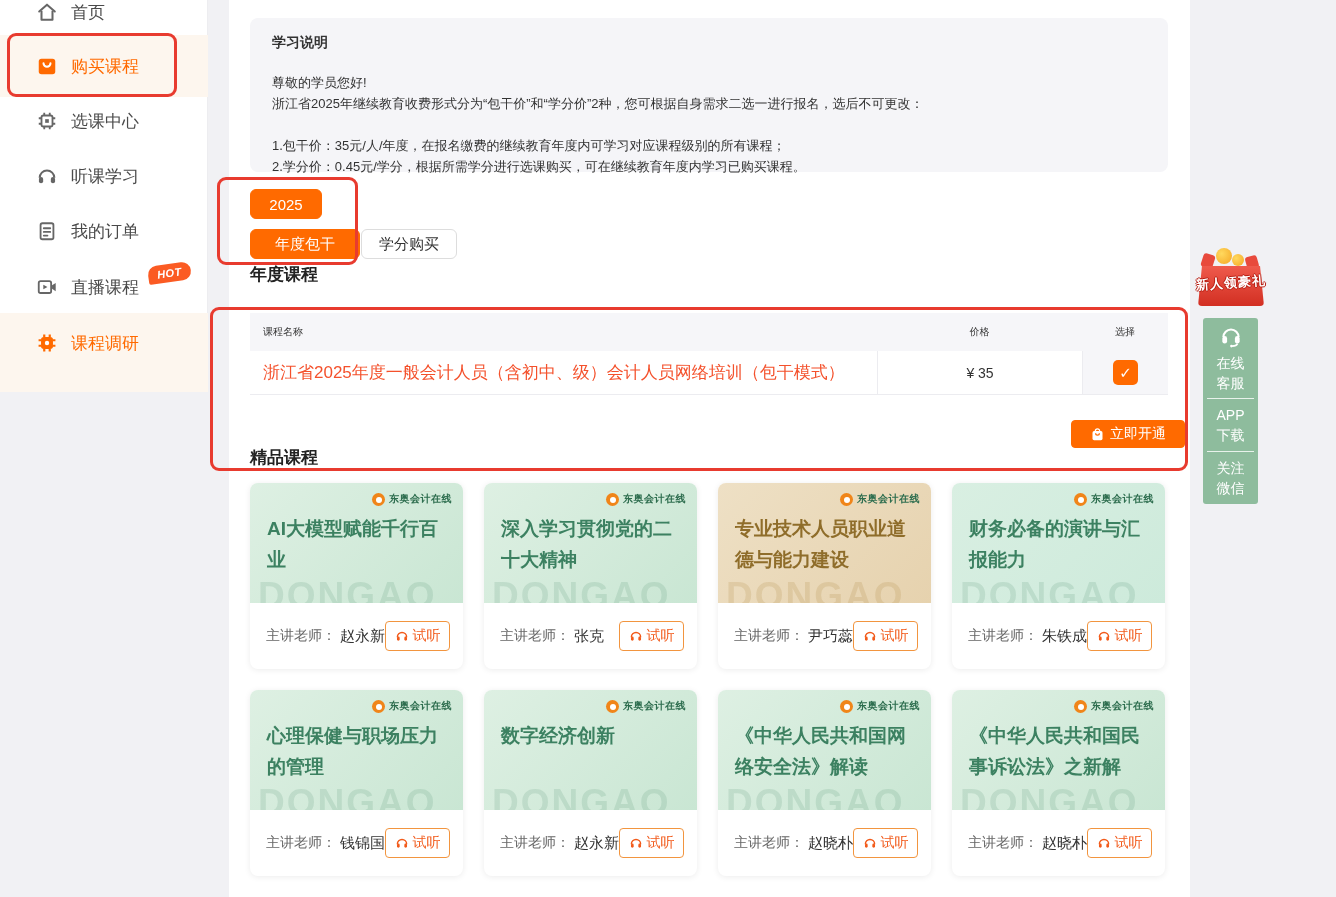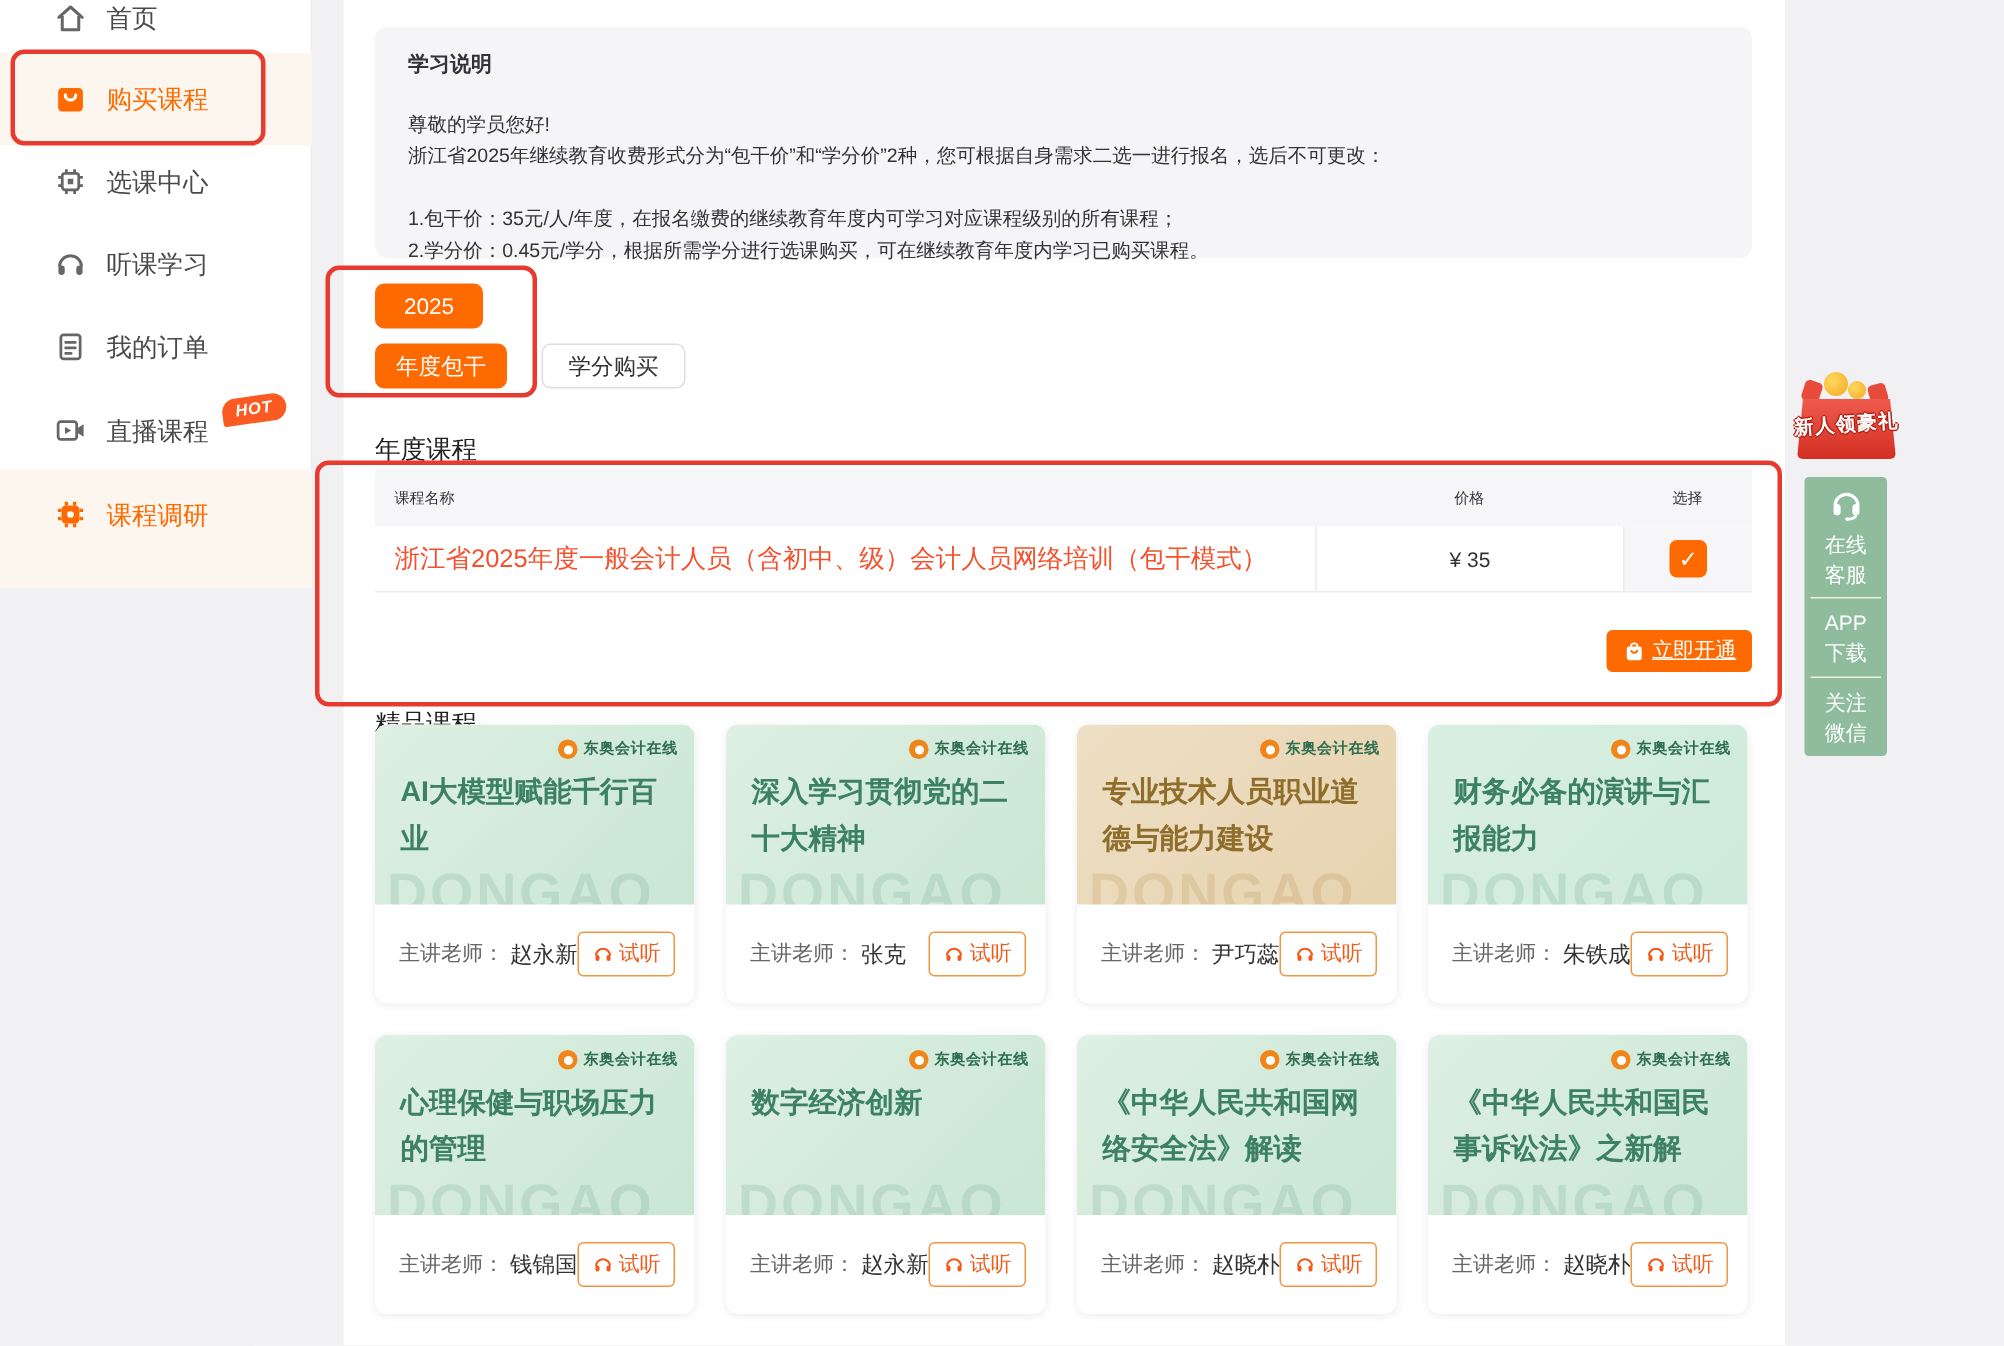--- a/index.html
+++ b/index.html
@@ -20,38 +20,38 @@
   .notice-box { position:absolute; left:21px; top:18px; width:918px; height:154px; background:#f5f5f8; border-radius:8px; padding:8px 22px; }
   .notice-title { font-size:14px; font-weight:700; color:#333; margin-top:8px; }
   .notice-text { font-size:13px; color:#333; line-height:21px; }
   .nt-greet { margin-top:20px; }
   .nt-rules { margin-top:21px; }
 
   .btn { display:flex; align-items:center; justify-content:center; border-radius:6px; font-size:15px; cursor:pointer; }
   .btn-orange { background:#ff6a00; color:#fff; border:1px solid #ff6a00; }
   .btn-ghost { background:#fff; color:#333; border:1px solid #ddd; }
   .year-btn { position:absolute; left:21px; top:189px; width:72px; height:30px; }
-  .tab-annual { position:absolute; left:21px; top:229px; width:88px; height:30px; }
+  .tab-annual { position:absolute; left:21px; top:229px; width:110px; height:30px; }
   .tab-credit { position:absolute; left:132px; top:229px; width:96px; height:30px; }
 
-  .section-title { position:absolute; left:21px; font-size:17px; font-weight:400; color:#222;margin-top:25px; }
+  .section-title { position:absolute; left:21px; font-size:17px; font-weight:700; color:#222; }
 
   
   .course-table { position:absolute; left:21px; top:313px; width:918px; }
   .t-header { display:flex; height:38px; background:#f6f6f9; align-items:center; font-size:10px; color:#333; }
   .t-row { display:flex; height:44px; background:#fff; align-items:center; border-bottom:1px solid #ececf0; }
   .c-name { width:627px; padding-left:13px; }
   .c-price { width:205px; text-align:center; }
   .c-select { width:86px; text-align:center; }
   .t-row .c-name { font-size:17px; color:#f4512c; cursor:pointer; }
   .t-row .c-price { font-size:14px; color:#333; border-left:1px solid #ececf0; align-self:stretch; display:flex; align-items:center; justify-content:center;text-align:center; }
   .t-row .c-select { background:#f6f6f9; border-left:1px solid #ececf0; align-self:stretch; display:flex; align-items:center; justify-content:center; }
   .checkbox { width:25px; height:25px; background:#ff6a00; border-radius:5px; color:#fff; font-size:15px; font-weight:700; display:flex; align-items:center; justify-content:center; cursor:pointer; }
 
-  .open-btn { position:absolute; left:842px; top:420px; width:97px; height:28px; border-radius:4px; font-size:14px; gap:5px;text-decoration:underline; }
+  .open-btn { position:absolute; left:842px; top:420px; width:114px; height:28px; border-radius:4px; font-size:14px; gap:5px; }
 
   
   .course-card { position:absolute; width:213px; height:186px; background:#fff; border-radius:8px; box-shadow:0 1px 6px rgba(0,0,0,.08); overflow:hidden; cursor:pointer; }
   .cc-img { position:relative; height:120px; overflow:hidden; }
   .cc-img.green { background:linear-gradient(135deg,#def0e3 0%,#c9e6d3 100%); }
   .cc-img.mint  { background:linear-gradient(135deg,#d9efe2 0%,#cdeadb 100%); }
   .cc-img.beige { background:linear-gradient(135deg,#eee0c5 0%,#e6d2ae 100%); }
   .cc-logo { position:absolute; top:9px; right:11px; display:flex; align-items:center; gap:4px;padding-left:11px; }
   .cc-logo .dot { width:13px; height:13px; border-radius:50%; background:#f08519; position:relative; }
   .cc-logo .dot::after { content:""; position:absolute; left:4px; top:4px; width:6px; height:6px; border-radius:50%; background:#fff; }

